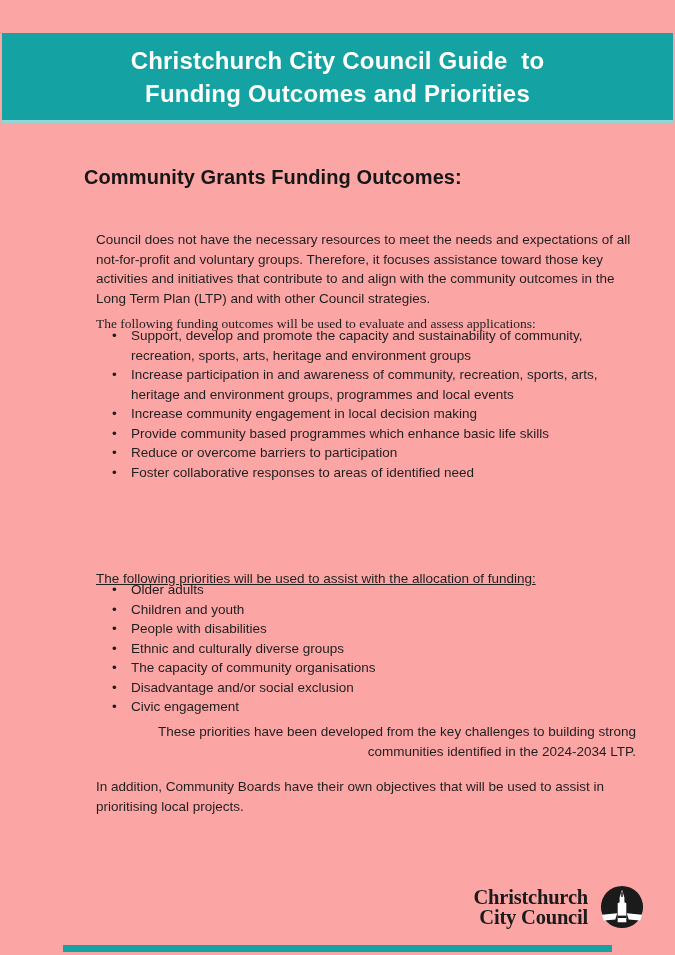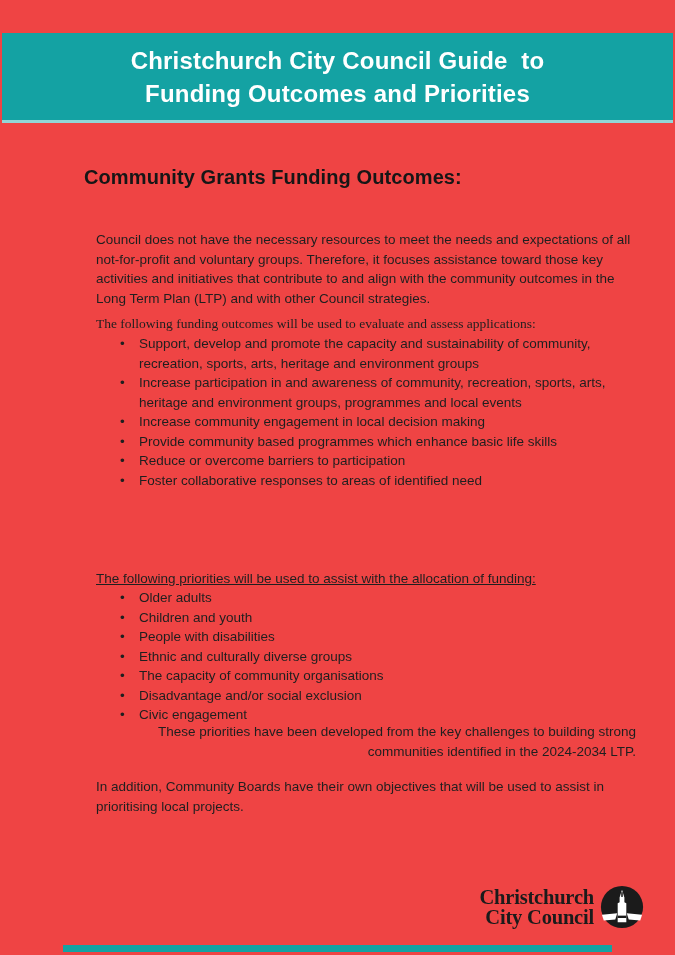--- a/index.html
+++ b/index.html
@@ -1,18 +1,18 @@
 <!DOCTYPE html>
 <html style="--teal: #14A2A3; --teal_light: #93D6D7; --text: #1F1F1F; --logo_black: #1B1B1B;"><head>
 <meta charset="utf-8">
 <title>Christchurch City Council Guide to Funding Outcomes and Priorities</title>
 <style>
   html,body { margin:0; padding:0; background:#ffffff; }
   .page {
-    position:relative; width:675px; height:955px; background:#ef4444;
+    position:relative; width:675px; height:955px; background:#fca5a5;
     font-family:"Liberation Sans", sans-serif; color:#1F1F1F; overflow:hidden;
   }
 
   
   .banner {
     position:absolute; top:33px; left:2px; right:2px; height:87px;
     background:var(--teal, #14A2A3);
     border-bottom:3px solid var(--teal_light, #93D6D7);
     display:flex; flex-direction:column; justify-content:center; align-items:center;
   }
@@ -34,35 +34,35 @@
     position:absolute; left:80px; width:540px; margin:16px;
     font-size:13.5px; line-height:19.5px; color:#1F1F1F;
   }
   .p-intro      { top:214px; }
   .p-listintro1 { top:298px;font-family:Liberation Serif, serif; }
   .p-listintro2 { top:553px;text-decoration:underline; }
   .p-developed  { top:706px;text-align:right; }
   .p-addition   { top:761px; }
 
   ul.doc-list {
-    position:absolute; left:123px; width:492px; margin:16px; padding:0;
+    position:absolute; left:123px; width:492px; margin:8px; padding:0;
     list-style:none; font-size:13.5px; line-height:19.5px; color:#1F1F1F;
   }
   .list-outcomes   { top:318px; }
   .list-priorities { top:572px; }
   ul.doc-list li { position:relative; margin:0; padding:0; }
   ul.doc-list li::before {
     content:"\2022"; position:absolute; left:-19px; top:0;
     font-size:13.5px; line-height:19.5px; color:#1F1F1F;
   }
 
   
   .footer-logo {
     position:absolute; top:884px; right:30px;
-    display:flex; align-items:center; gap:5px;
+    display:flex; align-items:center; gap:11px;
   }
   .logo-text {
     text-align:right; font-family:"Liberation Serif", serif; font-weight:bold;
     font-size:20.5px; line-height:20px; color:var(--logo_black, #1B1B1B);
     letter-spacing:-0.2px;
   }
   .logo-mark { width:46px; height:46px; display:block; }
 
   
   .bottom-bar {

